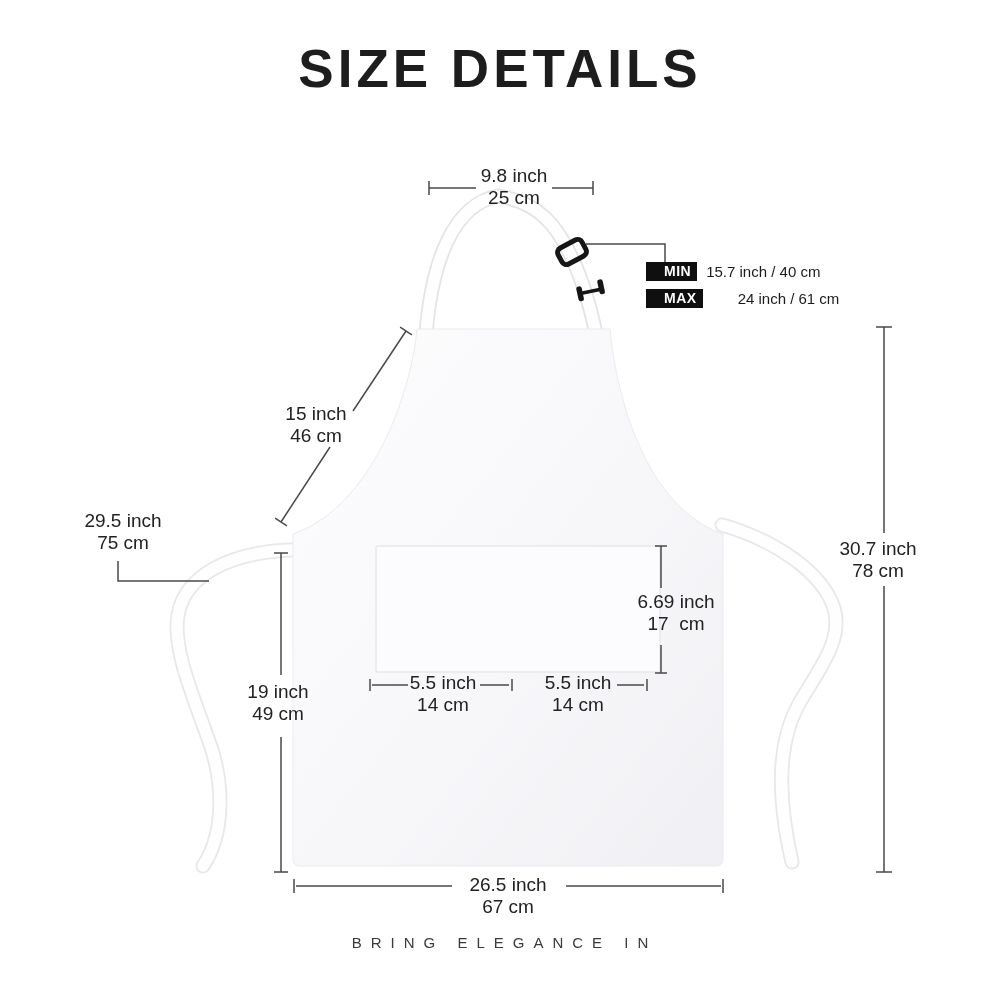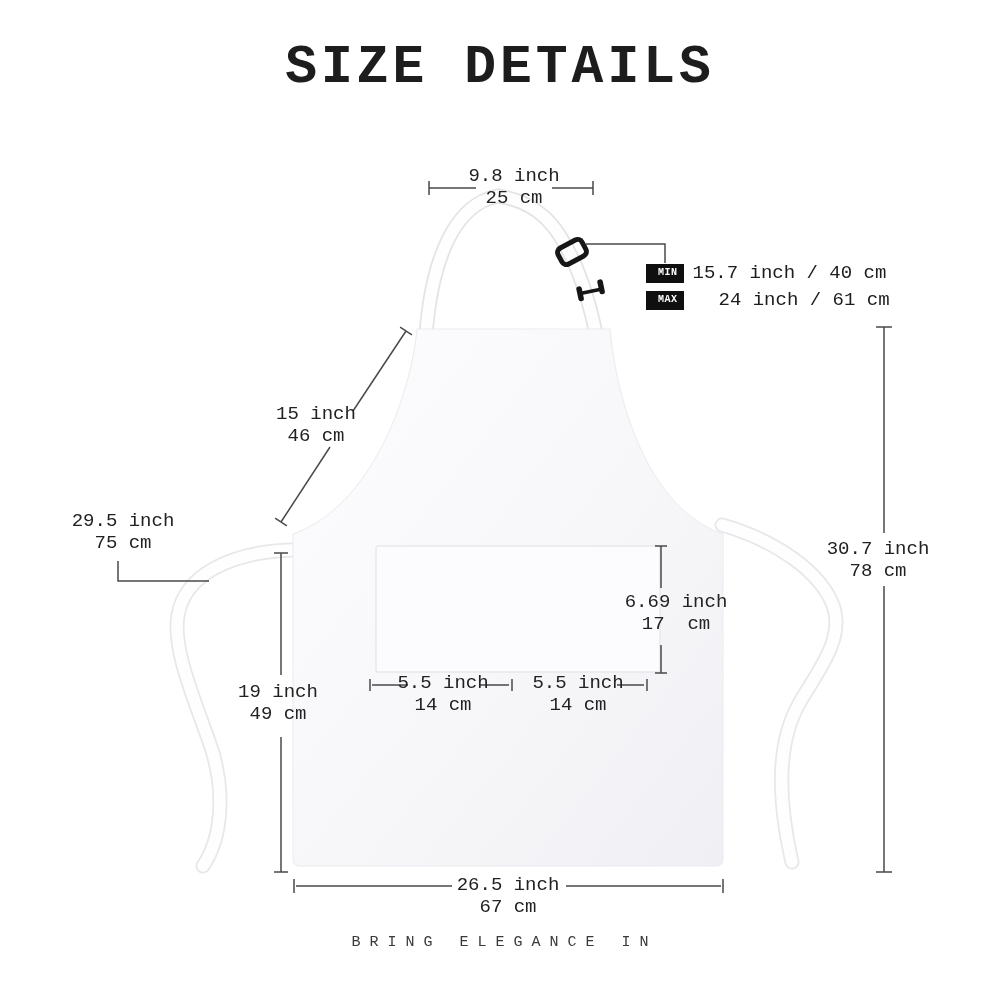--- a/index.html
+++ b/index.html
@@ -1,21 +1,21 @@
 <!DOCTYPE html>
 <html><head>
 <meta charset="utf-8">
 <style>
   html,body{margin:0;padding:0;background:#ffffff;}
   .canvas{
     position:relative;
     width:936px;height:1000px;
     background:#ffffff;
     overflow:hidden;
-    font-family:Liberation Mono, monospace;
+    font-family:Liberation Sans, sans-serif;
     color:#1f1f1f;
     border-radius:19px;
   }
   .hdr{position:absolute;top:0;left:0;width:1000px;text-align:center;}
   .title{
     margin:0;
     padding-top:42px;
     font-size:53px;
     font-weight:800;
     letter-spacing:4px;
@@ -43,29 +43,29 @@
   .strap-row{
     position:absolute;
     display:flex;
     align-items:center;
     white-space:nowrap;
   }
   .badge{
     display:inline-block;
     background:#0f0f0f;
     color:#ffffff;
-    font-size:10px;
+    font-size:14px;
     font-weight:700;
     letter-spacing:0.5px;
-    padding:2px 6px 3px 12px;
+    padding:2px 6px 3px 18px;
     line-height:14px;
   }
   .badge-val{
     margin-left:9px;
-    font-size:19px;
+    font-size:15px;
     color:#1c1c1c;
   }
   .footer{
     position:absolute;
     top:934px;left:0;width:1000px;
     text-align:center;
     font-size:15px;
     font-weight:500;
     letter-spacing:9px;
     text-indent:9px;

